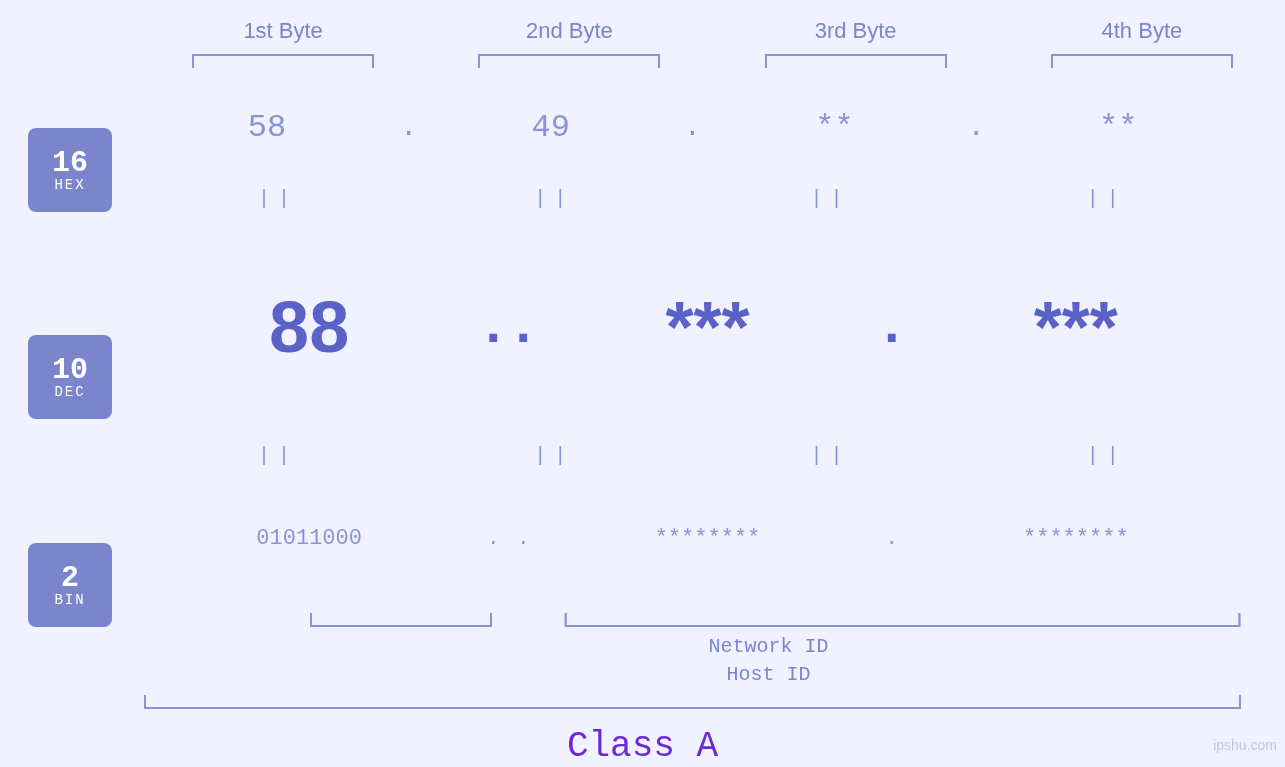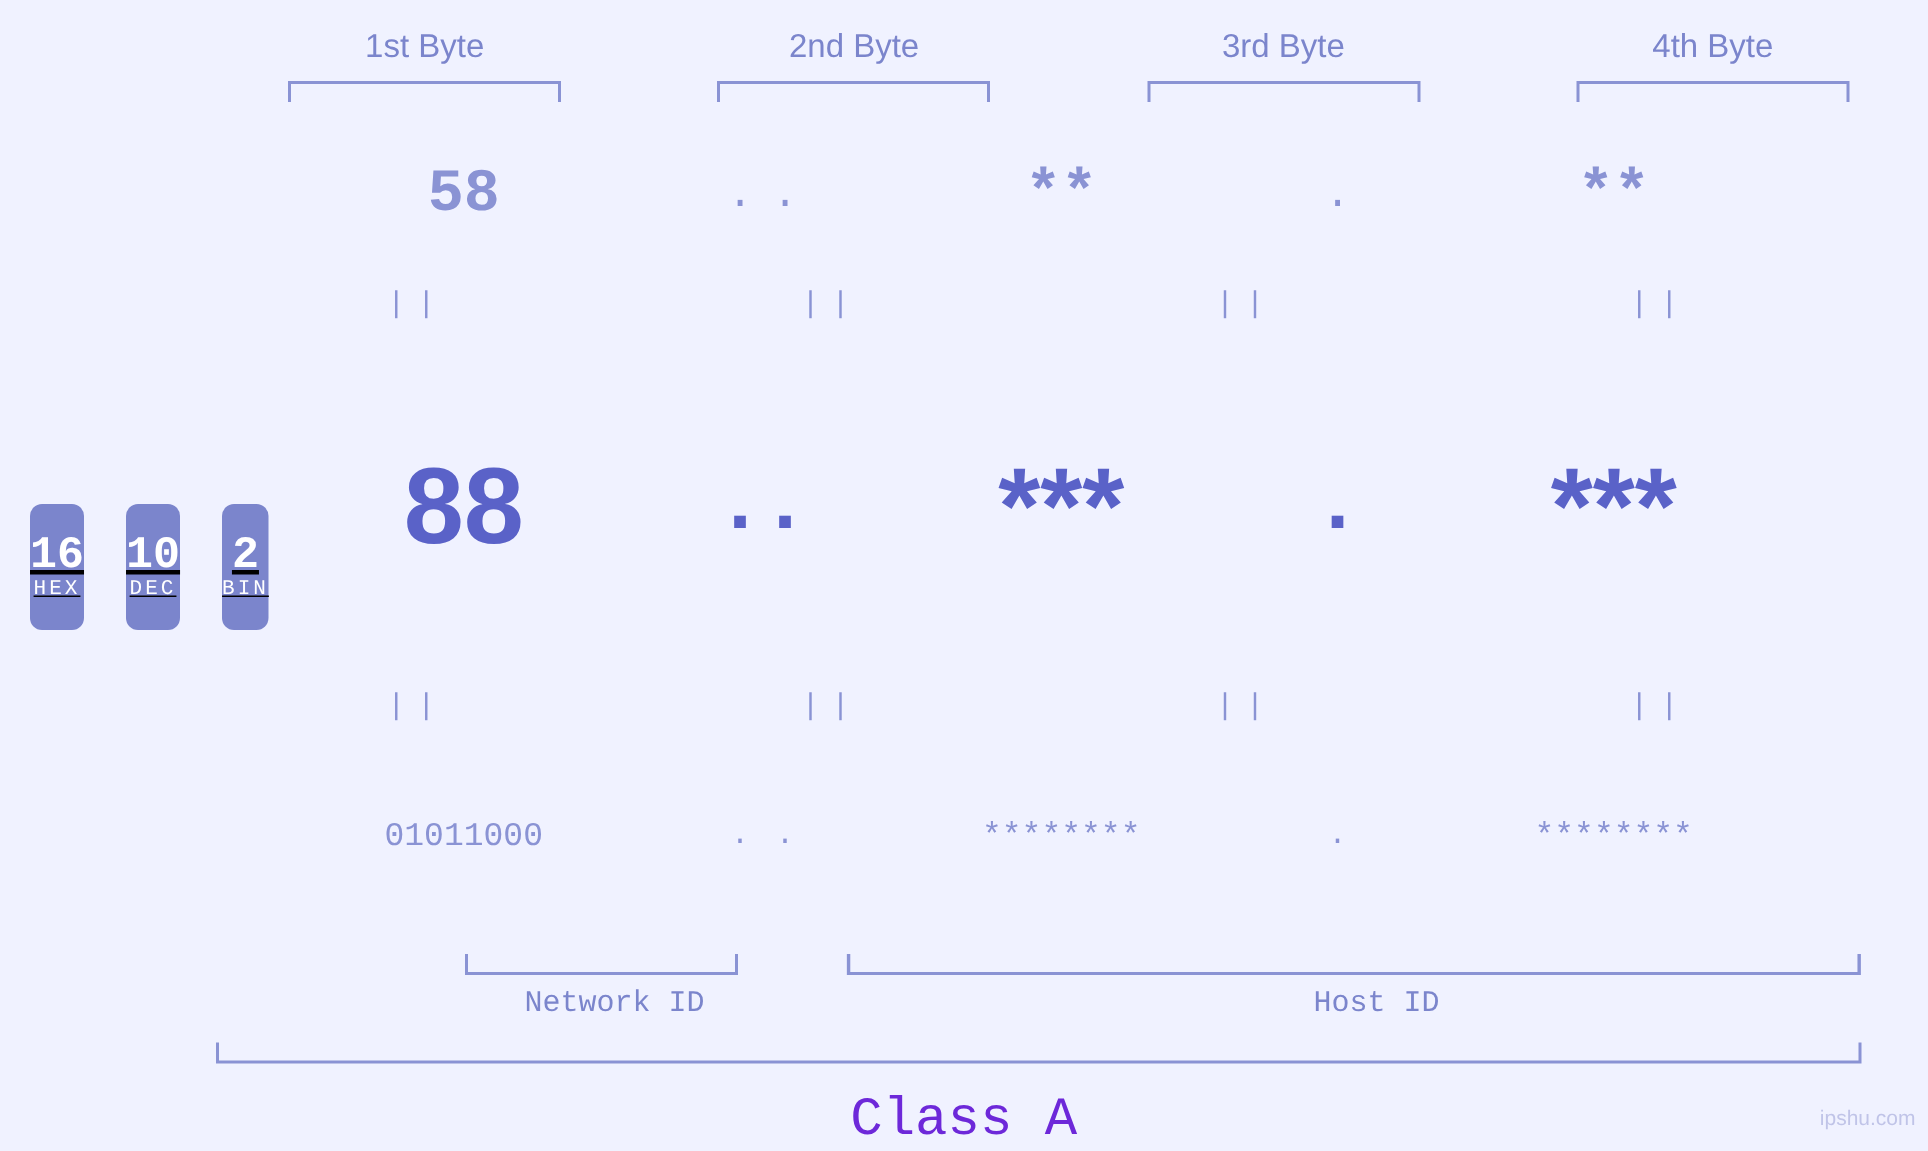--- a/index.html
+++ b/index.html
@@ -54,27 +54,26 @@
     }
 
     .bracket svg {
       width: 200px;
       height: 20px;
     }
 
     
     .labels-col {
       display: flex;
-      flex-direction: row;
+      flex-direction: column;
       justify-content: space-around;
       align-items: center;
       padding: 10px 20px;
       width: 140px;
       gap: 28px;
-      text-decoration: underline;
     }
 
     .base-badge {
       background: #7b85cc;
       color: white;
       border-radius: 8px;
       width: 84px;
       height: 84px;
       display: flex;
       flex-direction: column;
@@ -126,23 +125,22 @@
       text-align: center;
       display: flex;
       align-items: center;
       justify-content: center;
       color: #7b85cc;
     }
 
     
     .hex-value {
       color: #8a93d4;
-      font-size: 40px;
-      font-family: 'Courier New', monospace;
-      font-weight: bold;
+      font-size: 32px;
+      font-family: 'Courier New', monospace;
     }
 
     .hex-dot {
       font-size: 28px;
       color: #8a93d4;
     }
 
     
     .eq-row {
       display: flex;
@@ -296,20 +294,23 @@
       </div>
     </div>
 
     <div class="values-area">
 
       <div class="values-row" style="flex:1;">
         <div class="byte-cell">
           <span class="hex-value">58</span>
         </div>
         <div class="dot-sep hex-dot">.</div>
+        <div class="byte-cell">
+          <span class="hex-value">49</span>
+        </div>
         <div class="dot-sep hex-dot">.</div>
         <div class="byte-cell">
           <span class="hex-value">**</span>
         </div>
         <div class="dot-sep hex-dot">.</div>
         <div class="byte-cell">
           <span class="hex-value">**</span>
         </div>
         <div style="width:40px;"></div>
       </div>
@@ -370,21 +371,21 @@
 
         <div style="flex:0 0 calc(4%);"></div>
 
         <div style="flex:1; display:flex; align-items:center; justify-content:center;">
           <svg viewBox="0 0 600 20" width="100%" height="20" xmlns="http://www.w3.org/2000/svg" preserveAspectRatio="none">
             <path d="M5,2 L5,15 L595,15 L595,2" fill="none" stroke="#8a93d4" stroke-width="2"></path>
           </svg>
         </div>
       </div>
 
-      <div class="id-labels" style="padding-right:28px; margin-top:4px; margin-bottom:4px;">
+      <div class="id-labels" style="padding-right:28px; margin-top:4px; margin-bottom:4px;flex-direction:column;">
         <div class="network-id-label">Network ID</div>
         <div style="flex:0 0 4%;"></div>
         <div class="host-id-label">Host ID</div>
       </div>
 
     </div>
   </div>
 
   <div class="big-bracket-row">
     <svg viewBox="0 0 1105 20" width="100%" height="20" xmlns="http://www.w3.org/2000/svg" preserveAspectRatio="none">

